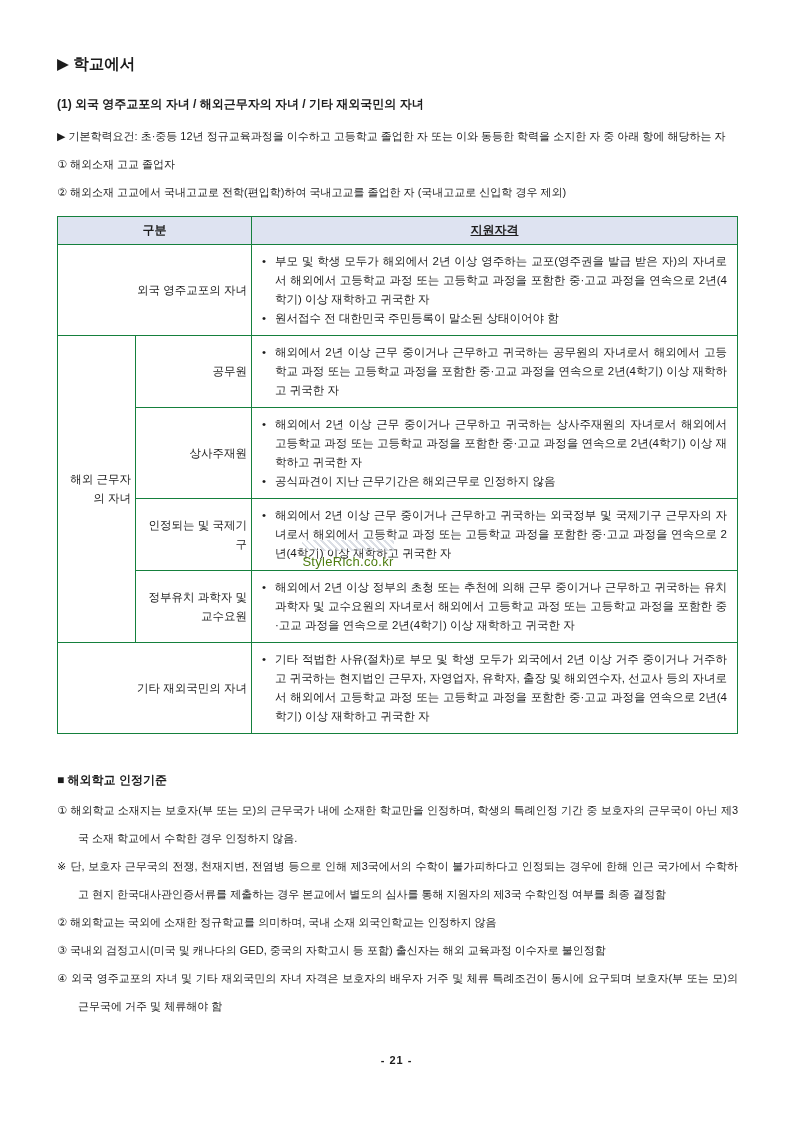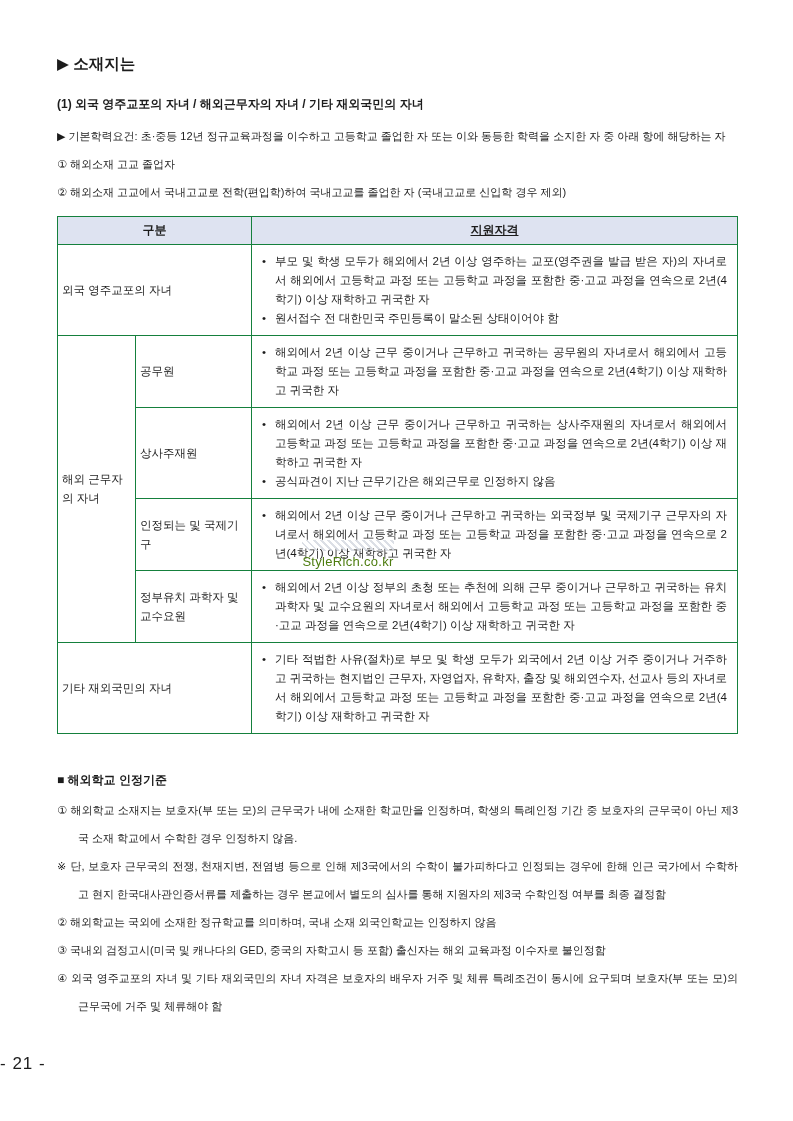--- a/index.html
+++ b/index.html
@@ -17,50 +17,50 @@
 
   .qual-table {
     width:100%; border-collapse:collapse; table-layout:fixed; margin-top:10px;
   }
   .qual-table th, .qual-table td { border:1px solid #15803d; }
   .qual-table th {
     background:#dee3f1; font-size:12px; font-weight:bold;
     padding:5px 4px; text-align:center;
   }
   .qual-table td { font-size:11.5px; line-height:19px; }
-  td.cat { text-align:left; vertical-align:middle; padding:5px 4px; }
+  td.cat { text-align:right; vertical-align:middle; padding:5px 4px; }
   td.qual { padding:7px 10px 7px 8px; vertical-align:top; }
   .bullet { display:flex; }
   .bmark { flex:0 0 15px; width:15px; padding-left:2px; }
   .btext { flex:1; display:block; text-align:justify; }
 
   .criteria-title { margin-top:38px; margin-bottom:7px; }
 
   .footer {
     position:absolute; left:0; top:1054px; width:100%;
-    font-size:17px; font-weight:normal; letter-spacing:1px;
+    text-align:center; font-size:11px; font-weight:bold; letter-spacing:1px;
   }
   .watermark {
     position:absolute; left:288px; top:540px; width:120px;
     text-align:center; color:#4d7c0f; z-index:5; pointer-events:none;
   }
   .wm-hatch {
     width:92px; height:11px; margin:0 auto 3px;
     background:repeating-linear-gradient(45deg,#d3d7df 0 2px,transparent 2px 5px);
     opacity:.8;
   }
   .wm-text { font-size:13px; letter-spacing:.3px; }
 </style>
 </head>
 <body>
 
 <div class="page">
   <div class="content">
 
-    <h1 class="doc-title">▶ 소재지는</h1>
+    <h1 class="doc-title">▶ 학교에서</h1>
     <h2 class="doc-subtitle">(1) 외국 영주교포의 자녀 / 해외근무자의 자녀 / 기타 재외국민의 자녀</h2>
 
     <p class="para hang">▶ 기본학력요건: 초·중등 12년 정규교육과정을 이수하고 고등학교 졸업한 자 또는 이와 동등한 학력을 소지한 자 중 아래 항에 해당하는 자</p>
     <p class="para hang">① 해외소재 고교 졸업자</p>
     <p class="para hang">② 해외소재 고교에서 국내고교로 전학(편입학)하여 국내고교를 졸업한 자 (국내고교로 신입학 경우 제외)</p>
 
     <table class="qual-table">
       <colgroup>
         <col style="width:78px">
         <col style="width:116px">

